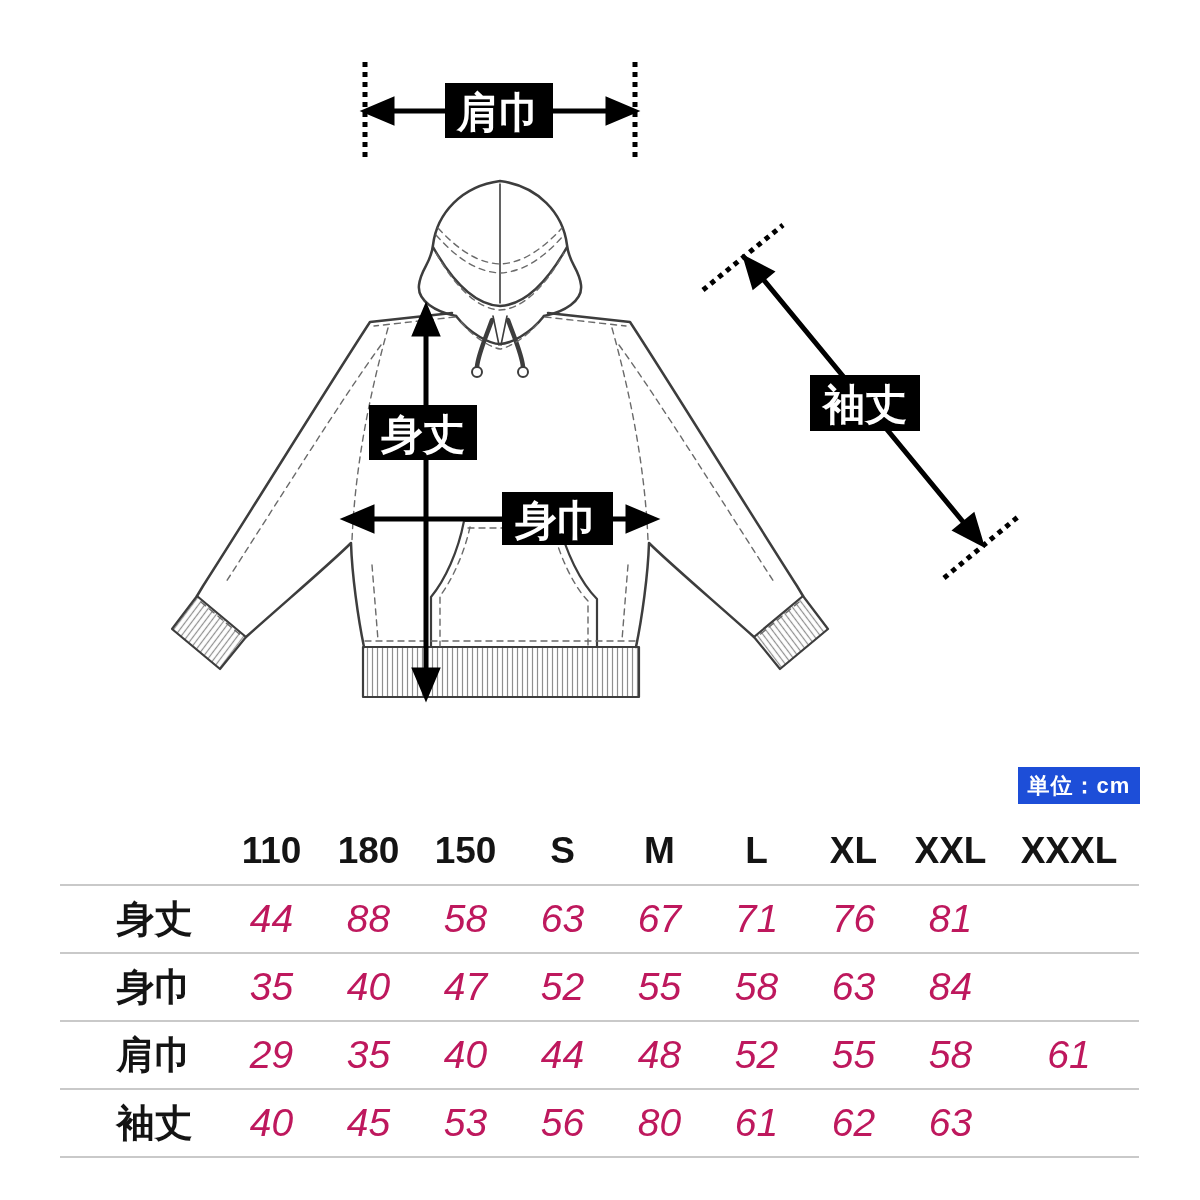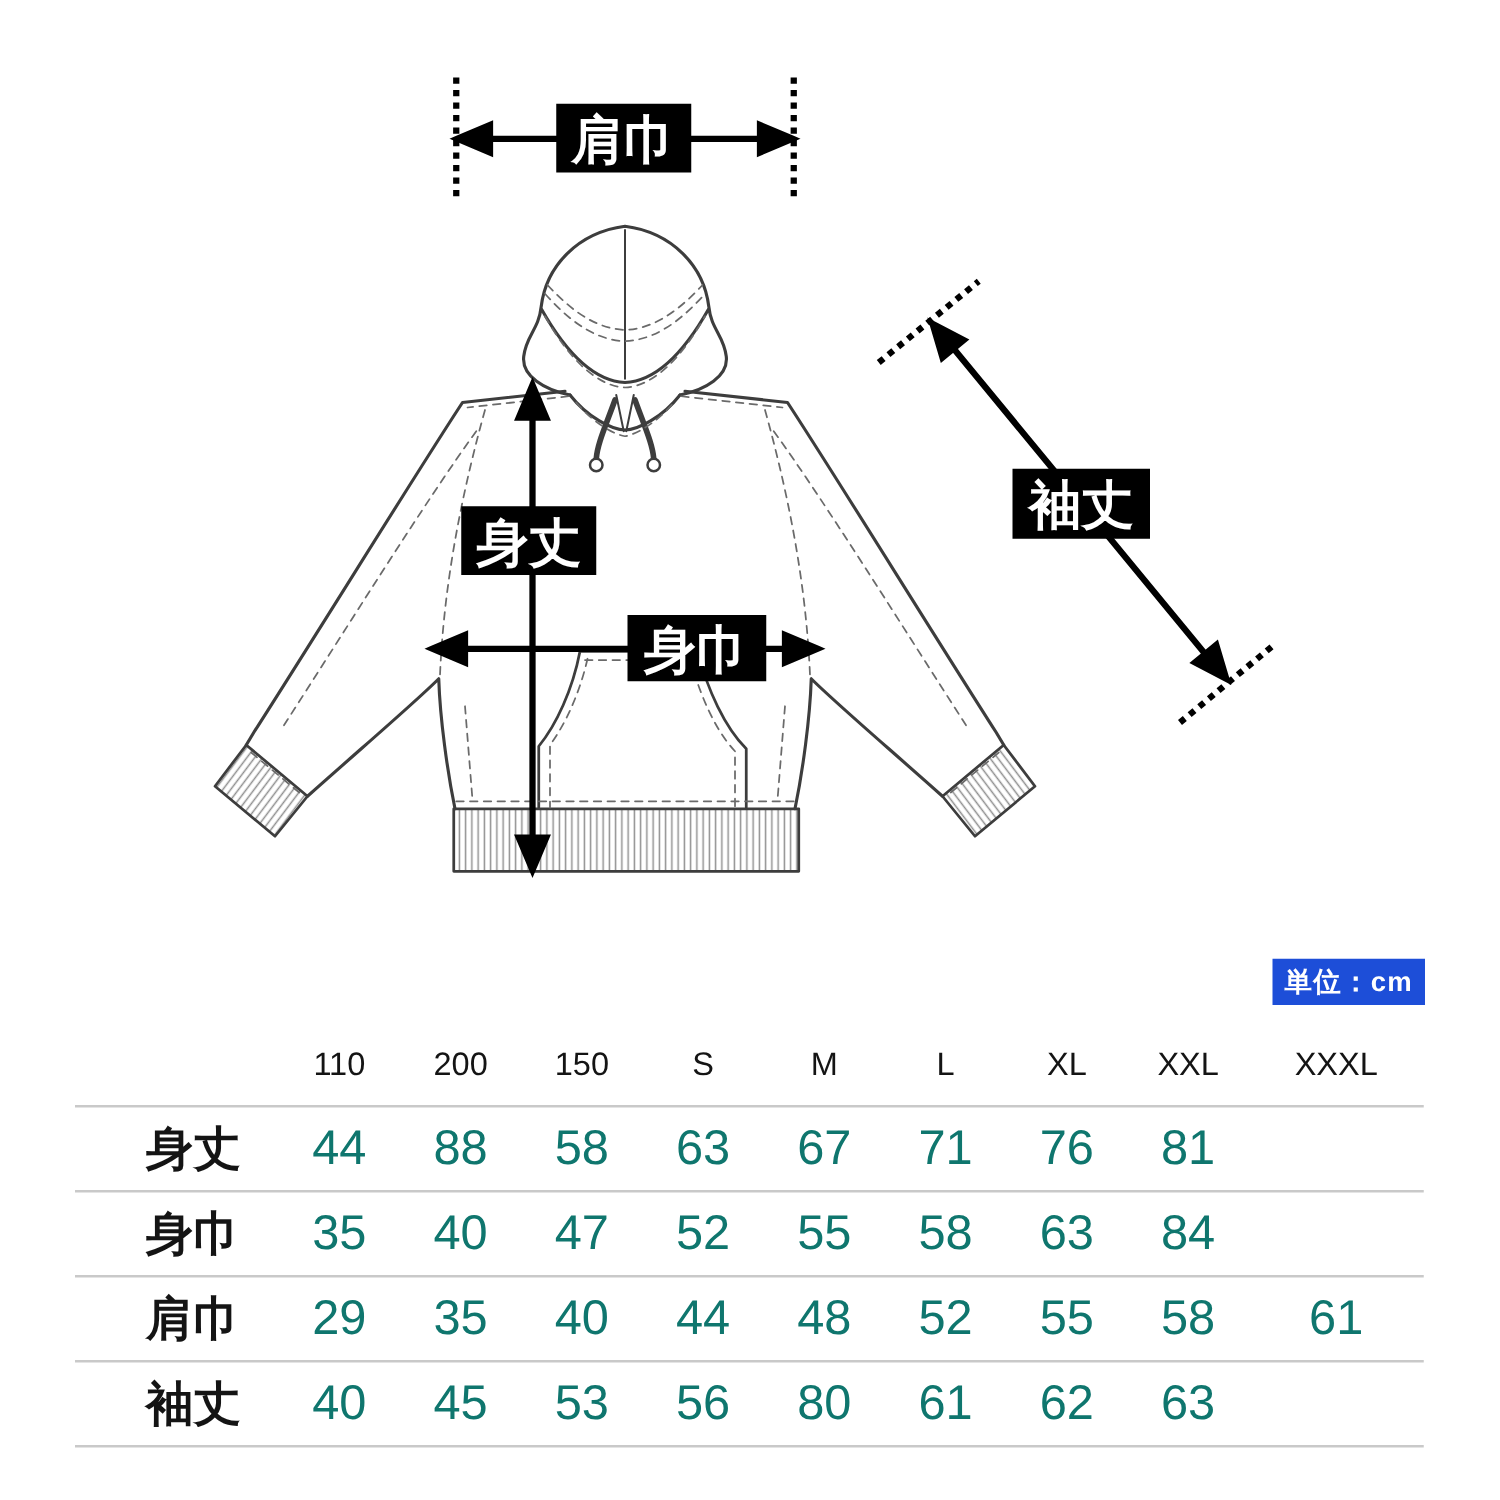--- a/index.html
+++ b/index.html
@@ -18,23 +18,23 @@
   
   .size-table{left:60px;top:818px;width:1079px;}
   .trow{
     display:grid;
     grid-template-columns:163px repeat(8,97px) 1fr;
     height:66px;
     border-bottom:2px solid #c9c9c9;
     align-items:center;
   }
   .cell{display:flex;align-items:center;justify-content:center;}
-  .hcell{font-weight:400;font-size:26px;color:#141414;text-align:center;}
+  .hcell{font-weight:700;font-size:37px;color:#141414;text-align:center;}
   .rlabel{font-weight:700;font-size:38px;color:#141414;padding-left:26px;}
-  .vcell{font-weight:400;font-size:39px;color:#0f766e;}
+  .vcell{font-weight:400;font-size:39px;color:#be185d;font-style:italic;}
   
   svg text.diagram-label{
     font-family:"Liberation Sans","DejaVu Sans",sans-serif;
     font-size:42px;font-weight:700;fill:#ffffff;
   }
 </style>
 </head>
 <body>
 
 <svg class="abs" style="left:0;top:0" width="1200" height="760" viewBox="0 0 1200 760">
@@ -142,21 +142,21 @@
   </g>
 </svg>
 
 <div class="abs unit-badge">単位：cm</div>
 
 <div class="abs size-table">
 
   <div class="trow">
     <div class="cell"></div>
     <div class="cell hcell">110</div>
-    <div class="cell hcell">200</div>
+    <div class="cell hcell">180</div>
     <div class="cell hcell">150</div>
     <div class="cell hcell">S</div>
     <div class="cell hcell">M</div>
     <div class="cell hcell">L</div>
     <div class="cell hcell">XL</div>
     <div class="cell hcell">XXL</div>
     <div class="cell hcell">XXXL</div>
   </div>
 
   <div class="trow">

